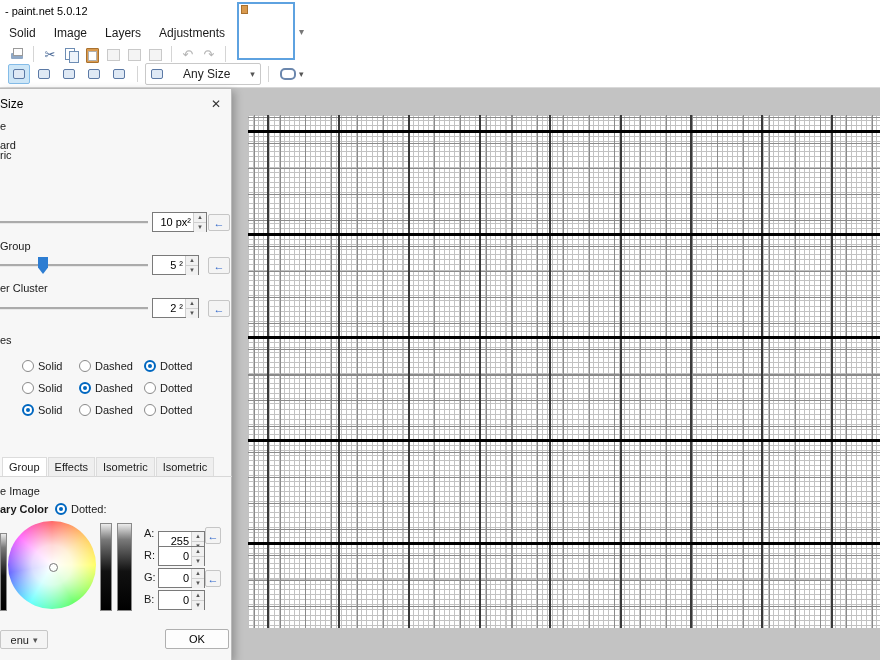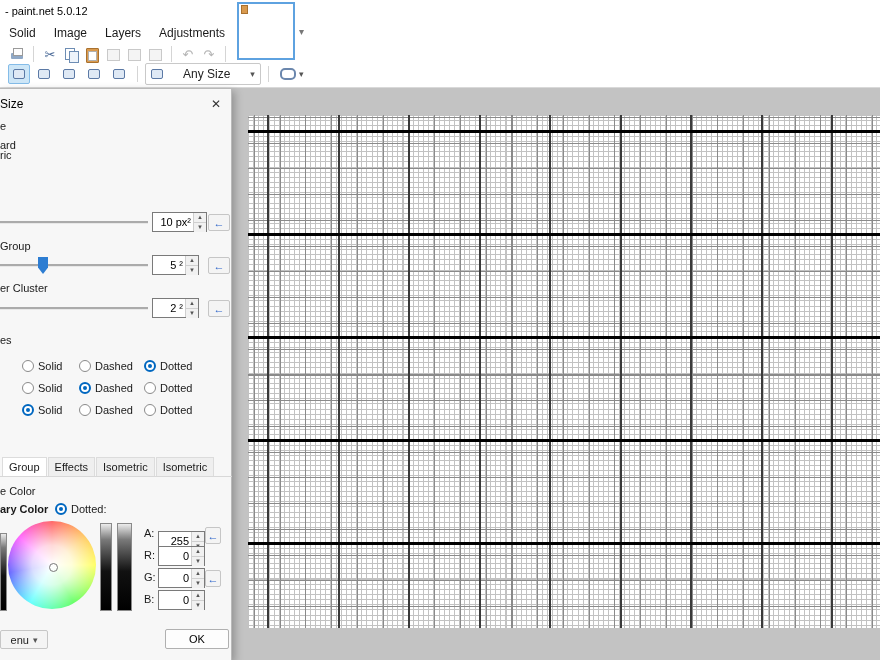--- a/index.html
+++ b/index.html
@@ -259,21 +259,21 @@
         </span>
     </div>
 
     <div class="tabs">
       <span class="tab active">Group</span>
       <span class="tab">Effects</span>
       <span class="tab">Isometric</span>
       <span class="tab">Isometric</span>
     </div>
 
-    <span class="cutlbl" style="top:396px;">e Color</span>
+    <span class="cutlbl" style="top:396px;">e Image</span>
 
     <div class="rrow" style="top:414px;">
       <span class="rcell" style="left:0;font-weight:bold;">
           <span>ary Color</span>
         </span>
       <span class="rcell" style="left:55px;">
           <span class="radio sel"></span>
           <span>Dotted:</span>
         </span>
     </div>

